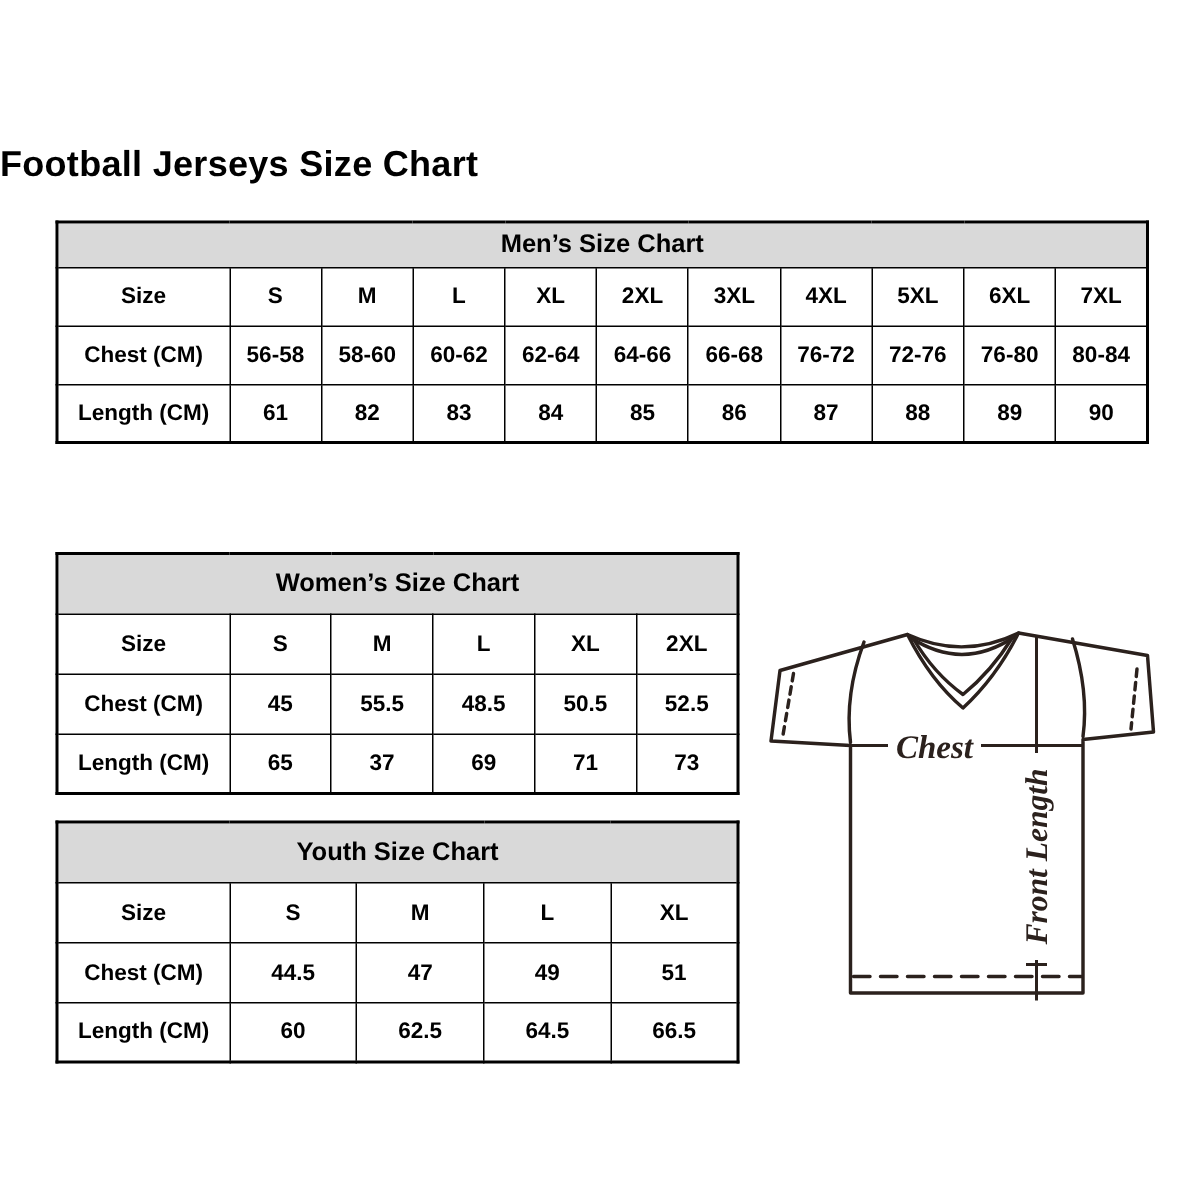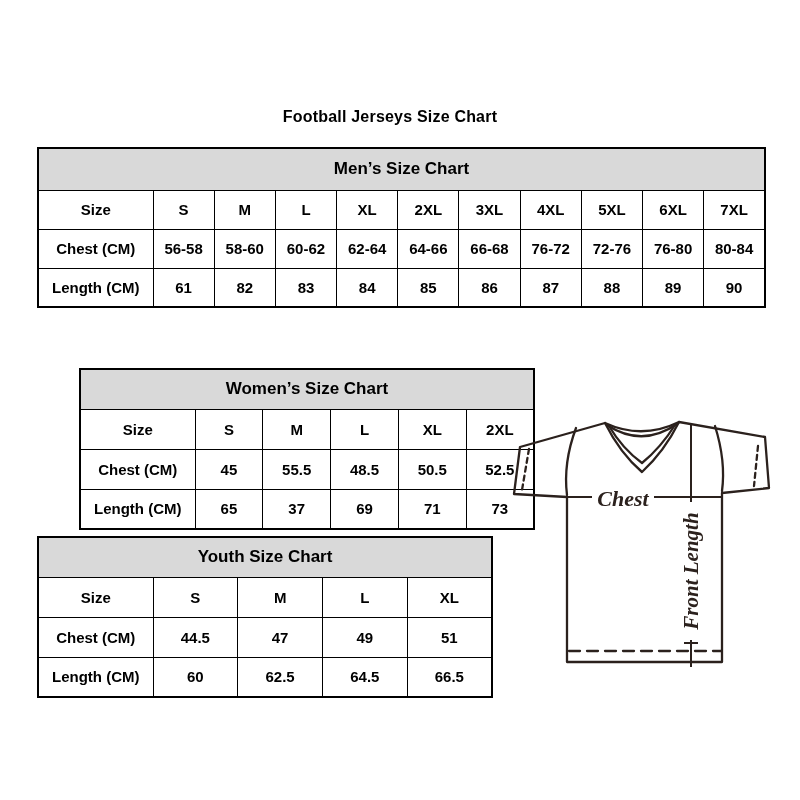--- a/index.html
+++ b/index.html
@@ -1,40 +1,40 @@
 <!DOCTYPE html>
 <html><head>
 <meta charset="utf-8">
 <style>
   html,body{margin:0;padding:0;}
   body{
     width:800px;height:800px;position:relative;background:#ffffff;
     font-family:"Liberation Sans",sans-serif;color:#000000;overflow:hidden;
   }
   .page-title{
-    position:absolute;left:0;top:108px;width:780px;text-align:center;
-    font-size:16px;font-weight:bold;letter-spacing:0.2px;
+    position:absolute;left:0;top:96px;width:780px;text-align:left;
+    font-size:24px;font-weight:bold;letter-spacing:0.2px;
   }
   table.size-table{
     position:absolute;border-collapse:collapse;table-layout:fixed;
     border:2px solid #000;background:#fff;
   }
   table.size-table td{
     border:1.5px solid #000;text-align:center;vertical-align:middle;
     font-weight:bold;font-size:15px;padding:0;overflow:hidden;white-space:nowrap;
   }
   table.size-table td.band{
     background:#d9d9d9;font-size:17px;
   }
   .tbl-men{left:37px;top:147px;width:729px;}
   .tbl-men tr{height:39px;}
-  .tbl-men tr.band-row{height:42px;}
-  .tbl-women{left:37px;top:368px;width:456px;margin-left:42px;}
+  .tbl-men tr.band-row{height:30px;}
+  .tbl-women{left:37px;top:368px;width:456px;}
   .tbl-women tr{height:40px;}
-  .tbl-youth{left:37px;top:536px;width:456px;}
+  .tbl-youth{left:37px;top:547px;width:456px;}
   .tbl-youth tr{height:40px;}
   .jersey-wrap{position:absolute;left:512px;top:398px;width:263px;height:272px;}
   .jersey-wrap svg{display:block;}
   .diagram-label{
     font-family:"Liberation Serif",serif;font-style:italic;font-weight:bold;
     fill:#2b211d;
   }
 </style>
 </head>
 <body>

